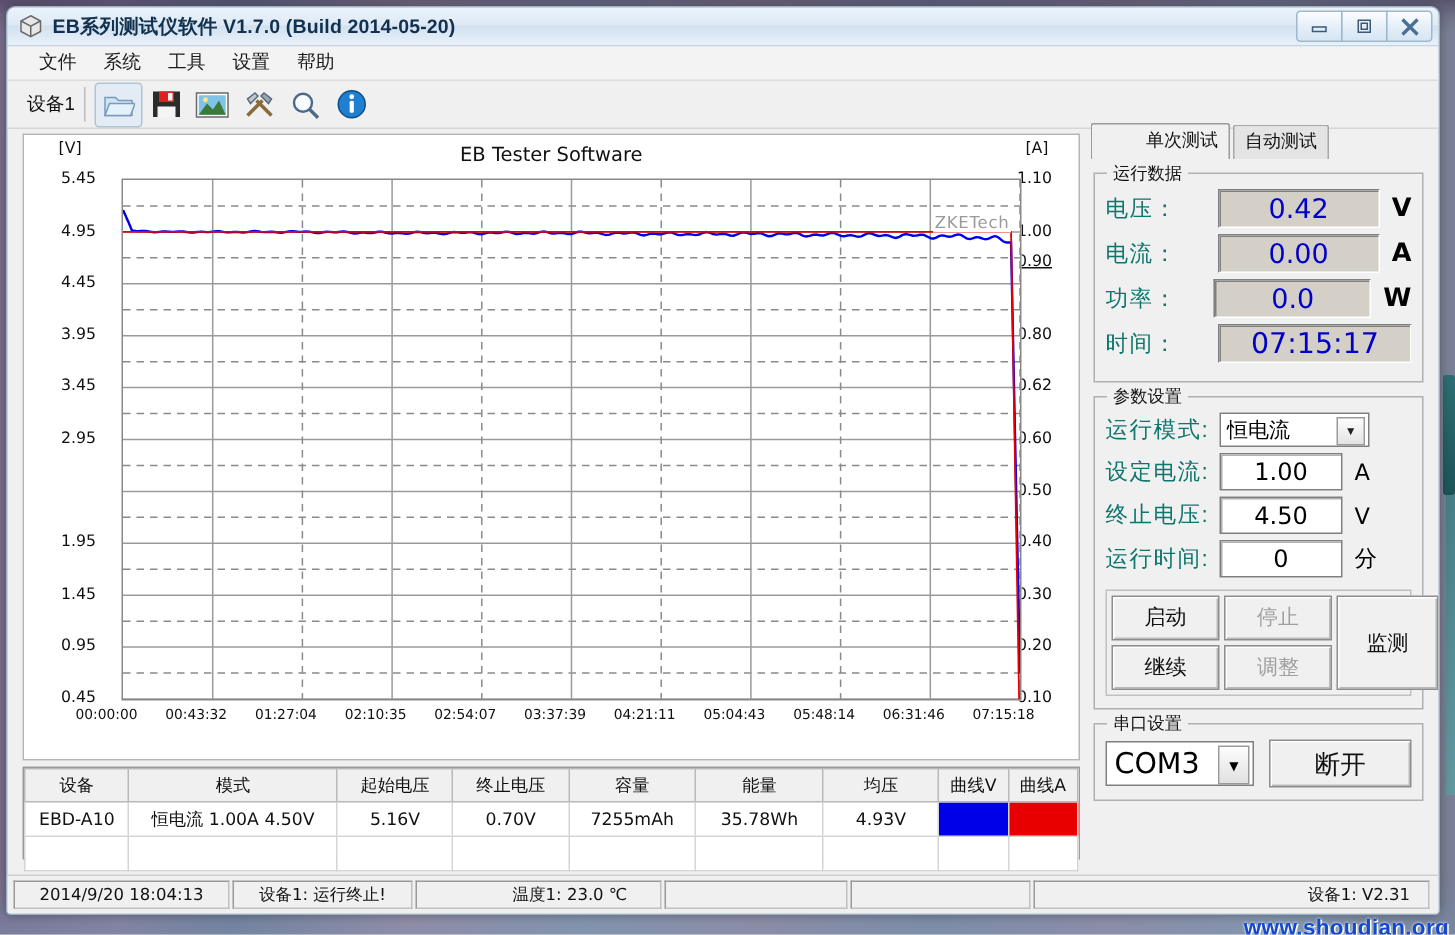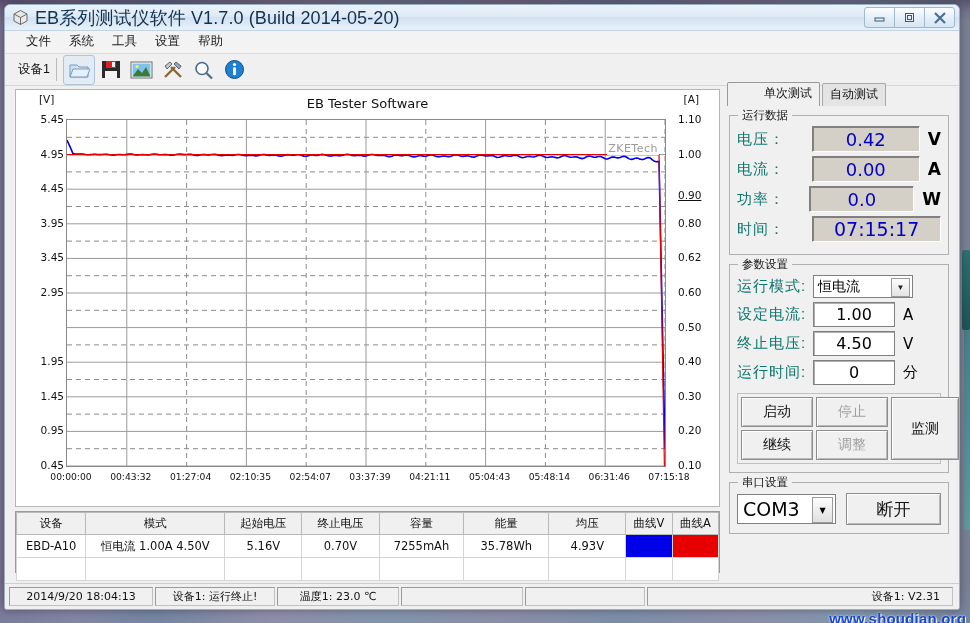--- a/index.html
+++ b/index.html
@@ -54,21 +54,21 @@
     padding-left: 7px;
     position: relative;
     border-radius: 5px 5px 0 0;
   }
   .title-icon {
     width: 17px; height: 17px; margin-right: 6px;
     position: relative;
   }
   .title-icon svg { display:block; }
   .title-text {
-    font-size: 18px; color: #12314f; font-weight: normal;
+    font-size: 13px; color: #12314f; font-weight: bold;
     letter-spacing: .1px;
     white-space: nowrap;
   }
   .win-buttons {
     position: absolute; right: 4px; top: 2px;
     display: flex; gap: 0;
   }
   .win-btn {
     width: 29px; height: 19px;
     border: 1px solid #9fb8cc;
@@ -141,21 +141,21 @@
   .chart-title {
     position: absolute; left: 0; right: 0; top: 6px;
     text-align: center;
     font-size: 13px; color: #111;
     font-family: "DejaVu Sans", sans-serif;
   }
   .axis-unit-l { position:absolute; left: 23px; top: 3px; font-size: 10.5px; color:#111; font-family:"DejaVu Sans",sans-serif;}
   .axis-unit-r { position:absolute; right: 20px; top: 3px; font-size: 10.5px; color:#111; font-family:"DejaVu Sans",sans-serif;}
   .plot {
     position: absolute;
-    left: 50px; top: 29px;
+    left: 65px; top: 29px;
     width: 600px; height: 348px;
     border: 1px solid #888;
     box-sizing: border-box;
     background: #fff;
     overflow: hidden;
   }
   .ytick-l, .ytick-r {
     position: absolute;
     font-size: 10.5px; color: #111;
     font-family: "DejaVu Sans", sans-serif;
@@ -363,21 +363,21 @@
     display: flex; align-items: center; justify-content: center;
     font-size: 11px; color: #111;
     margin-right: 2px;
     background: #f0f0f0;
     font-family: "DejaVu Sans", sans-serif;
     white-space: nowrap;
     overflow: hidden;
   }
   .sc1 { width: 142px; }
   .sc2 { width: 118px; }
-  .sc3 { width: 120px; }
+  .sc3 { width: 120px; padding-left: 42px; }
   .sc4 { width: 120px; }
   .sc5 { width: 118px; }
   .sc6 { flex: 1; justify-content: flex-end; padding-right: 12px; }
   .site-wm {
     position: absolute;
     right: 4px; bottom: -4px;
     font-size: 15px; font-weight: bold;
     color: #1448d0;
     text-shadow: 1px 1px 0 #fff, 0 0 2px #fff;
     font-family: "Liberation Sans", sans-serif;
@@ -493,21 +493,21 @@
           <div class="ytick-l" style="top: 196px; width: 48px; left: 0px;">2.95</div>
           <div class="ytick-l" style="top: 230.6px; width: 48px; left: 0px; padding-left: 48px;">2.45</div>
           <div class="ytick-l" style="top: 265.2px; width: 48px; left: 0px;">1.95</div>
           <div class="ytick-l" style="top: 299.8px; width: 48px; left: 0px;">1.45</div>
           <div class="ytick-l" style="top: 334.4px; width: 48px; left: 0px;">0.95</div>
           <div class="ytick-l" style="top: 369px; width: 48px; left: 0px;">0.45</div>
         </div>
       <div id="ytick-right-container">
           <div class="ytick-r" style="top: 23px; left: 662px;">1.10</div>
           <div class="ytick-r" style="top: 57.6px; left: 662px;">1.00</div>
-          <div class="ytick-r" style="top: 99px; left: 662px; text-decoration: underline;">0.90</div>
+          <div class="ytick-r" style="top: 78px; left: 662px; text-decoration: underline;">0.90</div>
           <div class="ytick-r" style="top: 126.8px; left: 662px;">0.80</div>
           <div class="ytick-r" style="top: 161.4px; left: 662px;">0.62</div>
           <div class="ytick-r" style="top: 196px; left: 662px;">0.60</div>
           <div class="ytick-r" style="top: 230.6px; left: 662px;">0.50</div>
           <div class="ytick-r" style="top: 265.2px; left: 662px;">0.40</div>
           <div class="ytick-r" style="top: 299.8px; left: 662px;">0.30</div>
           <div class="ytick-r" style="top: 334.4px; left: 662px;">0.20</div>
           <div class="ytick-r" style="top: 369px; left: 662px;">0.10</div>
         </div>
       <div id="xtick-container">

